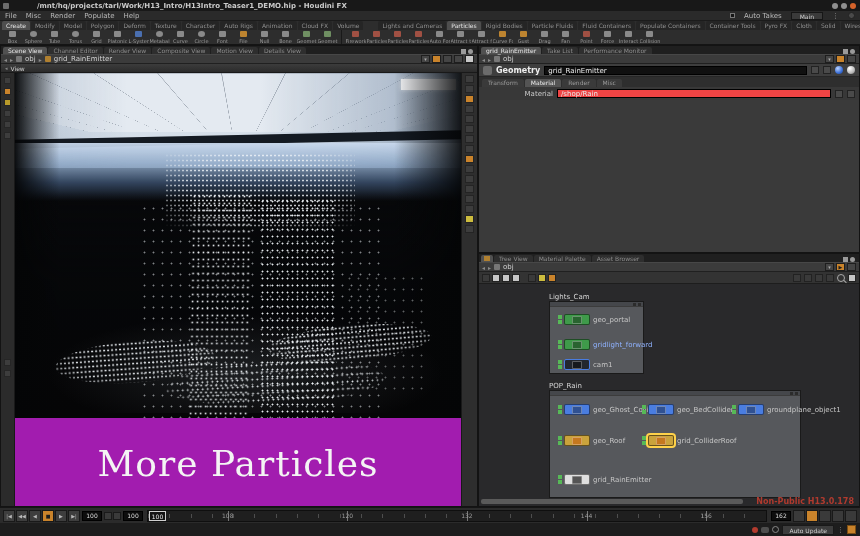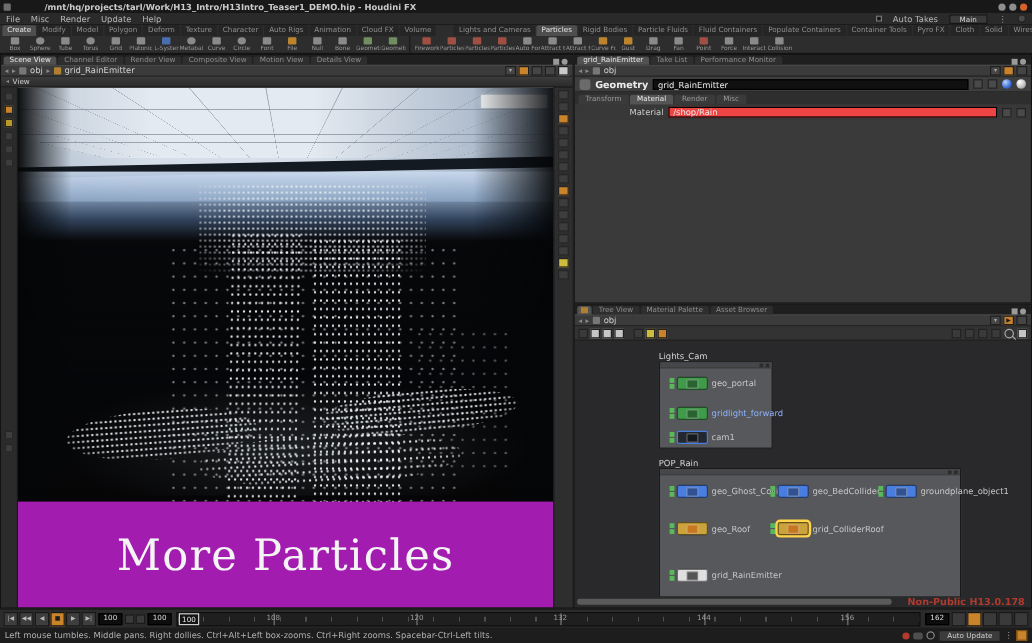--- a/index.html
+++ b/index.html
@@ -202,21 +202,21 @@
       <span class="winbtn"></span>
       <span class="winbtn"></span>
       <span class="winbtn close"></span>
     </span>
   </div>
 
   <div class="menubar">
     <span>File</span>
     <span>Misc</span>
     <span>Render</span>
-    <span>Update</span>
+    <span>Populate</span>
     <span>Help</span>
     <span class="sp"></span>
     <span class="chk"></span>
     <span>Auto Takes</span>
     <span class="takebox">Main</span>
     <span class="mdots">⋮</span>
     <span class="globicon"></span>
   </div>
 
   <div class="shelf">
@@ -695,21 +695,20 @@
     </div>
     <span class="pfield">162</span>
     <span class="pbi"></span>
     <span class="pbi on"></span>
     <span class="pbi"></span>
     <span class="pbi"></span>
     <span class="pbi"></span>
   </div>
 
   <div class="statusbar">
-    <span>Left mouse tumbles. Middle pans. Right dollies. Ctrl+Alt+Left box-zooms. Ctrl+Right zooms. Spacebar-Ctrl-Left tilts.</span>
     <span class="sbr">
       <span class="reddot"></span>
       <span class="bub"></span>
       <span class="circ"></span>
       <span class="aub">Auto Update</span>
       <span class="mdots">⋮</span>
       <span class="osq"></span>
     </span>
   </div>
 

